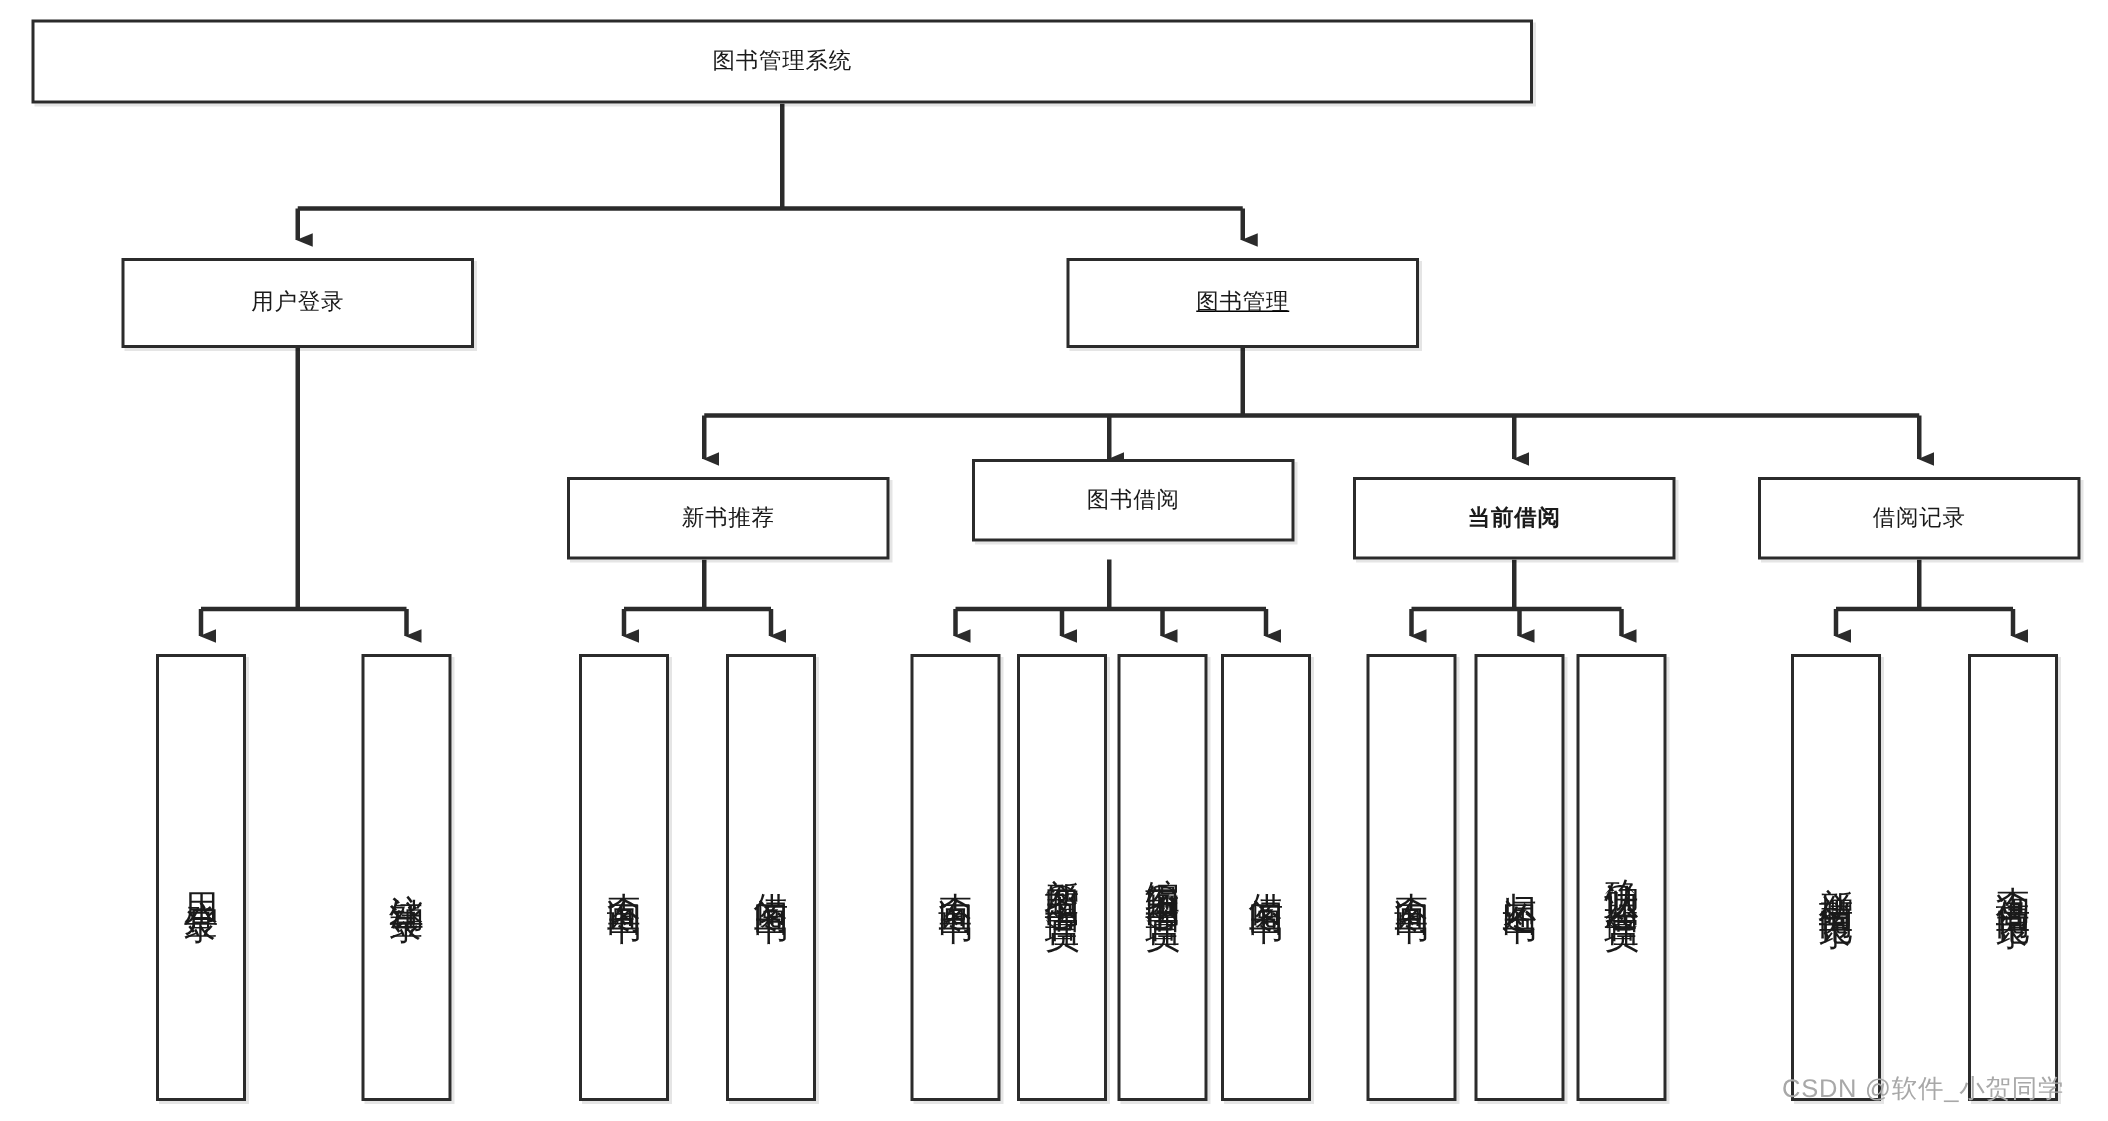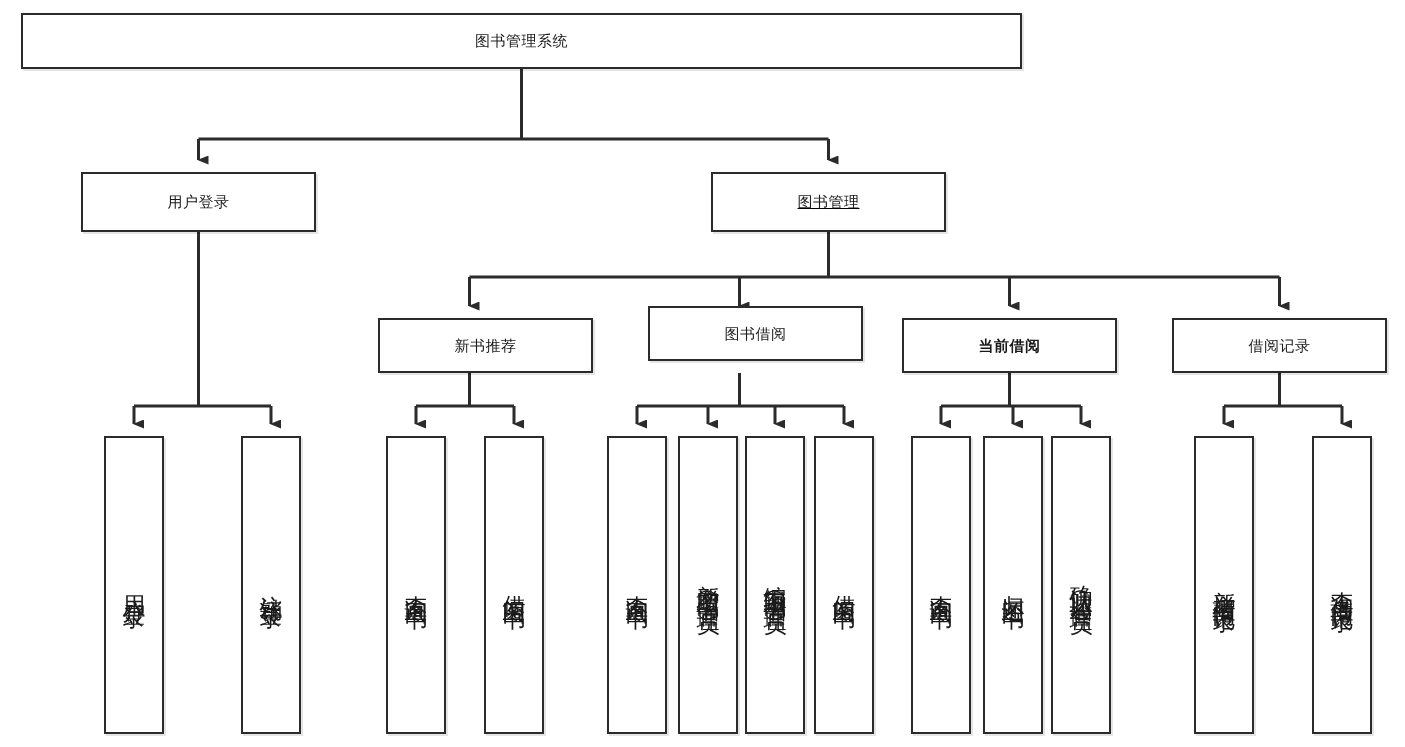--- a/index.html
+++ b/index.html
@@ -175,14 +175,15 @@
         <span class="node-label">确认归还（管理员）</span>
       </div>
       <div class="node vertical tall-text" style="left: 1194px; top: 436px; width: 60px; height: 298px;">
         <span class="node-label">新增借阅记录</span>
       </div>
       <div class="node vertical tall-text" style="left: 1312px; top: 436px; width: 60px; height: 298px;">
         <span class="node-label">查询借阅记录</span>
       </div>
     </div>
 
+  <div class="watermark">CSDN @软件_小贺同学</div>
 
 </div>
 
 </body></html>

